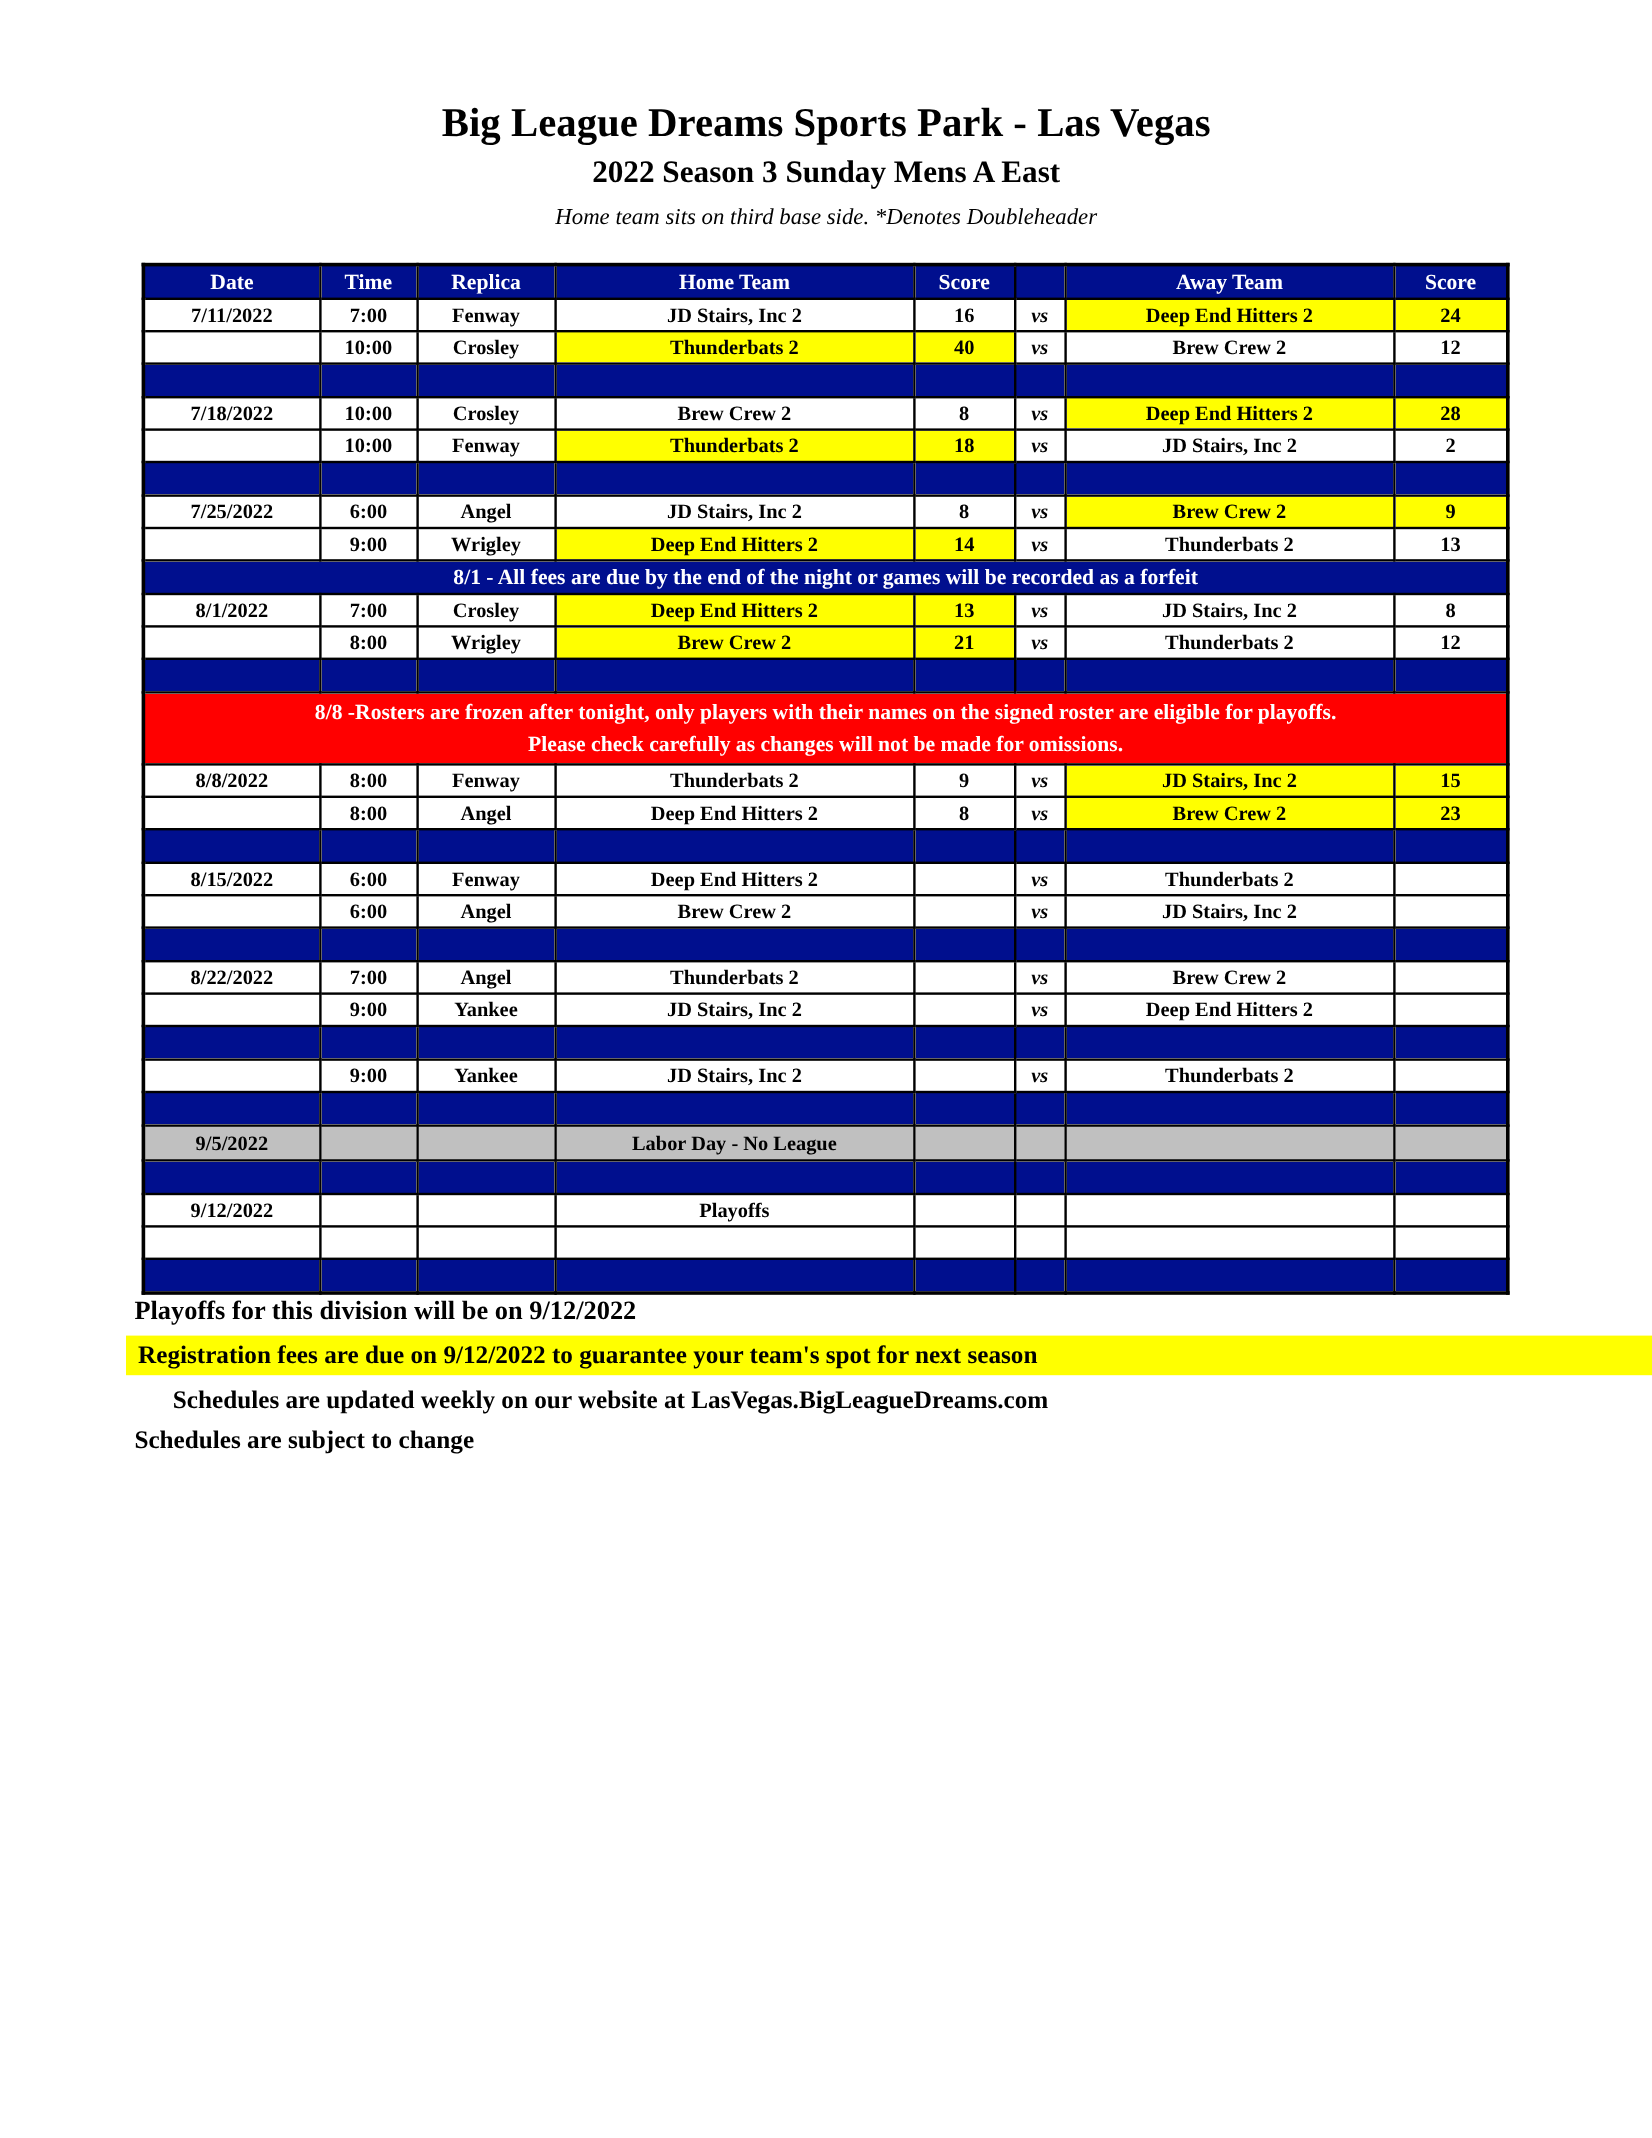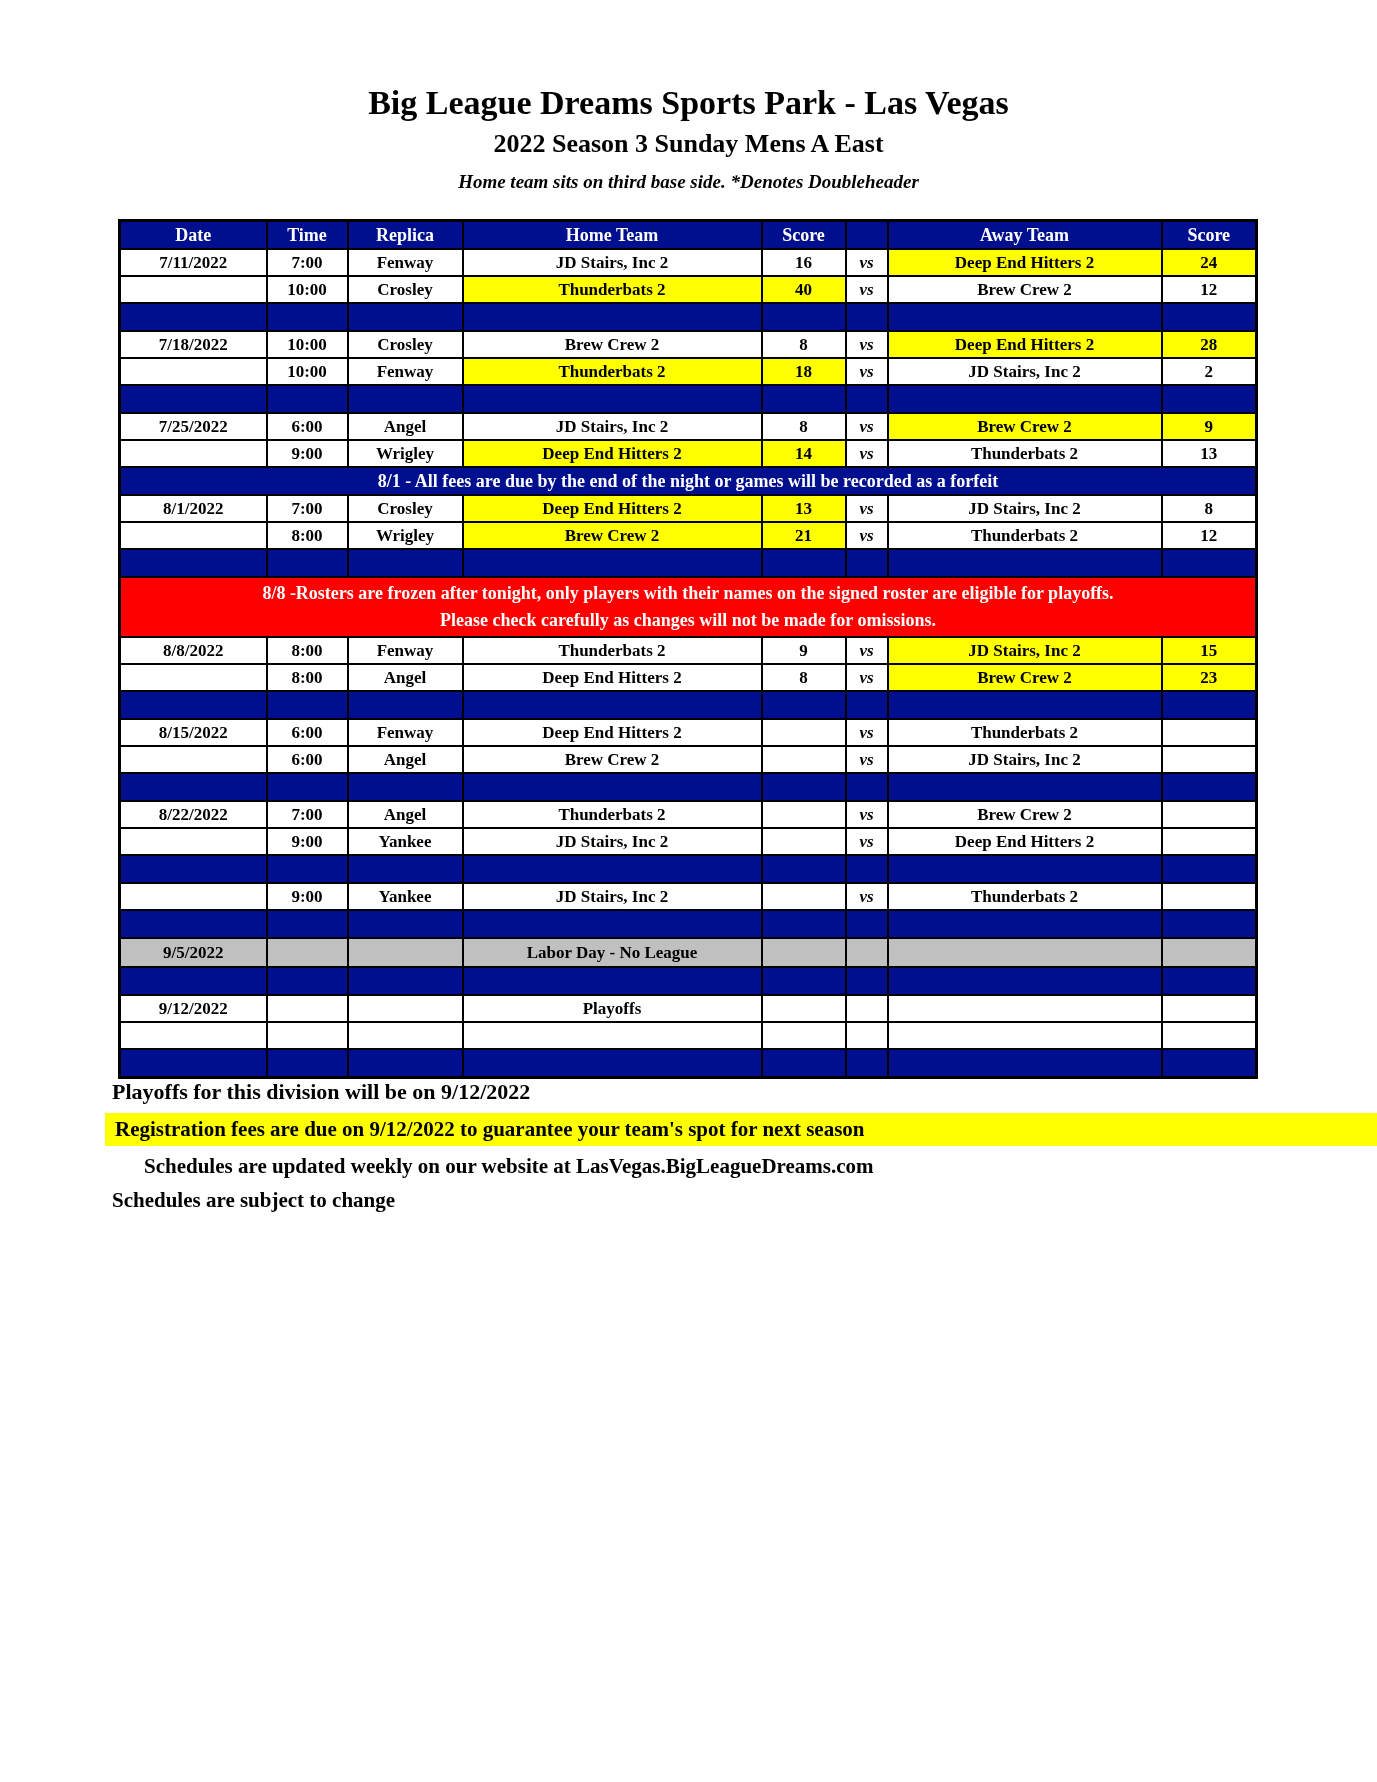--- a/index.html
+++ b/index.html
@@ -10,21 +10,21 @@
   }
   html,body{margin:0;padding:0;background:#ffffff;}
   body{
     width:1377px;height:1782px;position:relative;
     font-family:"Liberation Serif","DejaVu Serif",serif;
     color:#000;
   }
   .header{ text-align:center; padding-top:84px; }
   .title{ font-size:34px; font-weight:bold; line-height:1.1; }
   .subtitle{ font-size:26px; font-weight:bold; margin-top:8px; }
-  .tagline{ font-size:19px; font-weight:bold; font-style:italic; margin-top:12px; }
+  .tagline{ font-size:19px; font-weight:normal; font-style:italic; margin-top:12px; }
 
   table.sched{
     margin:26px 0 0 118px;
     width:1137px;
     border-collapse:collapse;
     table-layout:fixed;
     border:3px solid #000;
   }
   table.sched td{
     border:2px solid #000;

